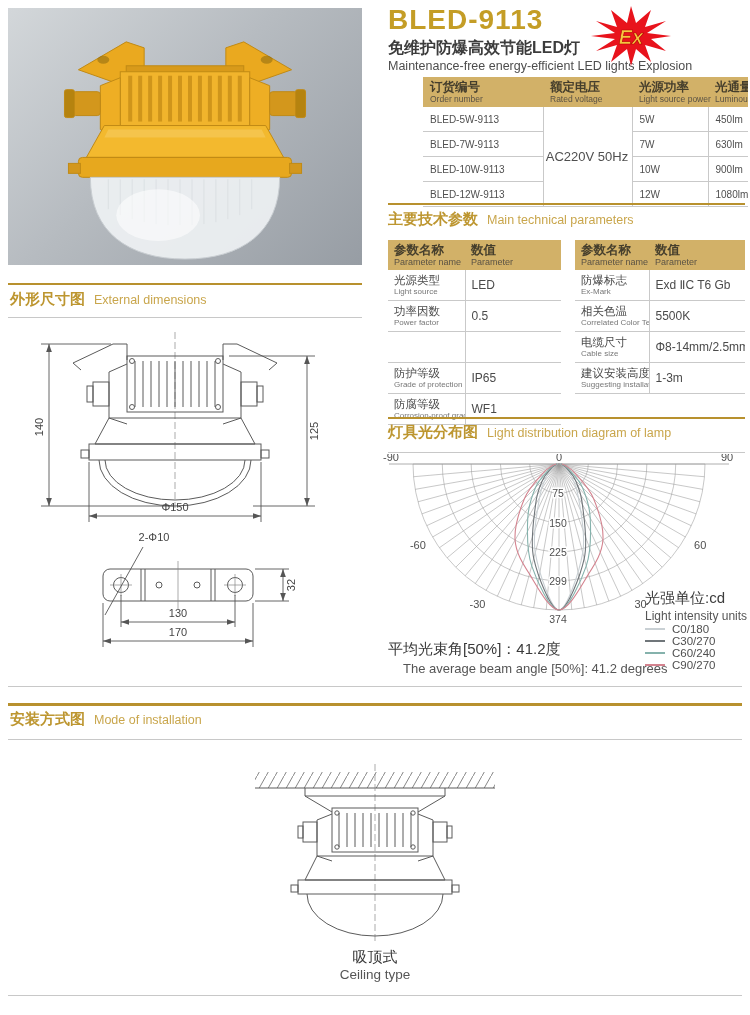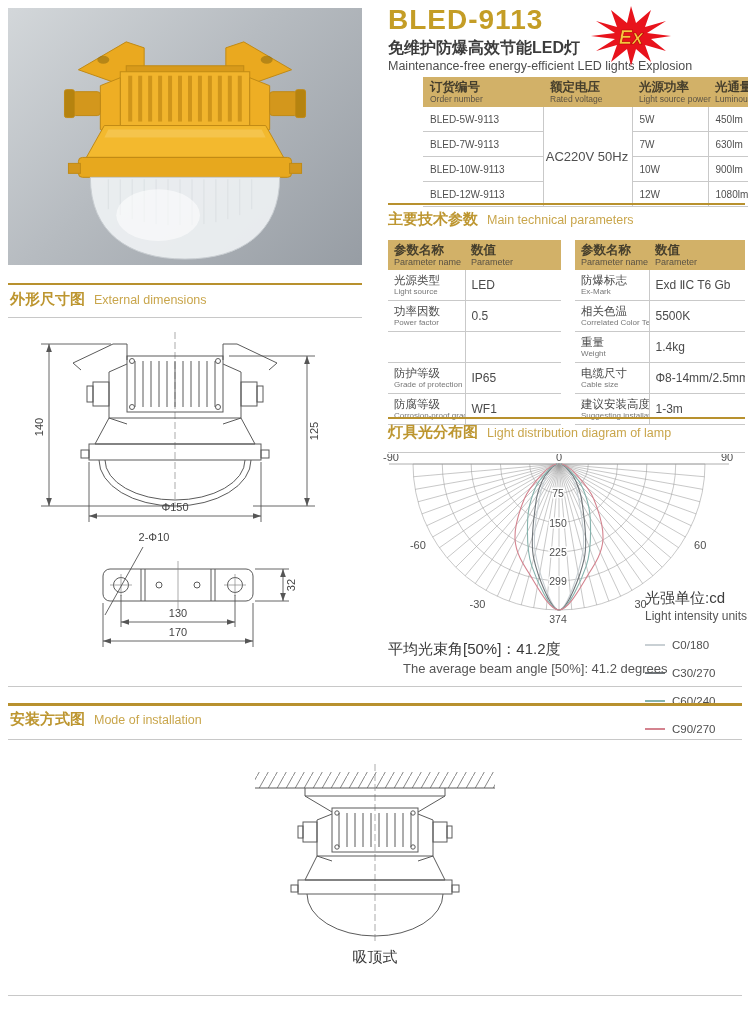--- a/index.html
+++ b/index.html
@@ -38,21 +38,21 @@
   .right-ptab{left:575px;top:240px;width:170px;}
   
   .gold{background:#b8912e;height:2px;}
   .thin{background:#c8c8c8;height:1px;}
   .sec-h .zh{font-size:15px;font-weight:bold;color:#bd9630;}
   .sec-h .en{font-size:12.5px;color:#c9a64c;margin-left:9px;}
   
   .legend{left:645px;top:589px;width:105px;}
   .lg-zh{font-size:15px;color:#3c3c3c;}
   .lg-en{font-size:12px;color:#555;margin-top:1px;white-space:nowrap;}
-  .lg-row{display:flex;align-items:center;margin-top:16px;}
+  .lg-row{display:flex;align-items:center;margin-top:0;}
   .lg-line{width:20px;height:2px;margin-right:7px;flex:none;}
   .lg-lab{font-size:11.5px;color:#4f4f4f;}
   .beam-zh{left:388px;top:640px;font-size:15px;color:#3a3a3a;}
   .beam-en{left:403px;top:661px;font-size:13px;color:#555;}
   .inst-zh{left:230px;top:948px;width:290px;text-align:center;font-size:15px;color:#3b3b3b;}
   .inst-en{left:230px;top:967px;width:290px;text-align:center;font-size:13.5px;color:#555;}
   
   .dline{stroke:#5b5b5b;stroke-width:1;fill:none;}
   .dthin{stroke:#888;stroke-width:0.7;fill:none;}
   .dim{stroke:#555;stroke-width:0.9;fill:none;}
@@ -263,27 +263,20 @@
             <span class="en">Ex-Mark</span>
           </td>
           <td class="val">Exd ⅡC T6 Gb</td>
         </tr>
       <tr>
           <td class="name">
             <span class="zh">相关色温</span>
             <span class="en">Correlated Color Temperature</span>
           </td>
           <td class="val">5500K</td>
-        </tr>
-      <tr>
-          <td class="name">
-            <span class="zh">重量</span>
-            <span class="en">Weight</span>
-          </td>
-          <td class="val">1.4kg</td>
         </tr>
       <tr>
           <td class="name">
             <span class="zh">电缆尺寸</span>
             <span class="en">Cable size</span>
           </td>
           <td class="val">Φ8-14mm/2.5mm²</td>
         </tr>
       <tr>
           <td class="name">
@@ -532,15 +525,16 @@
       <rect x="203" y="62" width="14" height="20"></rect>
         <rect x="217" y="66" width="5" height="12"></rect>
       <polygon points="87,96 203,96 215,120 75,120"></polygon>
       <rect x="68" y="120" width="154" height="14"></rect>
       <rect x="61" y="125" width="7" height="7"></rect>
         <rect x="222" y="125" width="7" height="7"></rect>
       <path d="M 77,134 A 68,42 0 0 0 213,134"></path>
     </g>
   </svg>
   <div class="abs inst-zh">吸顶式</div>
+  <div class="abs inst-en">Ceiling type</div>
 
   <div class="abs thin" style="left:8px;top:995px;width:734px;"></div>
 </div>
 
 </body></html>

